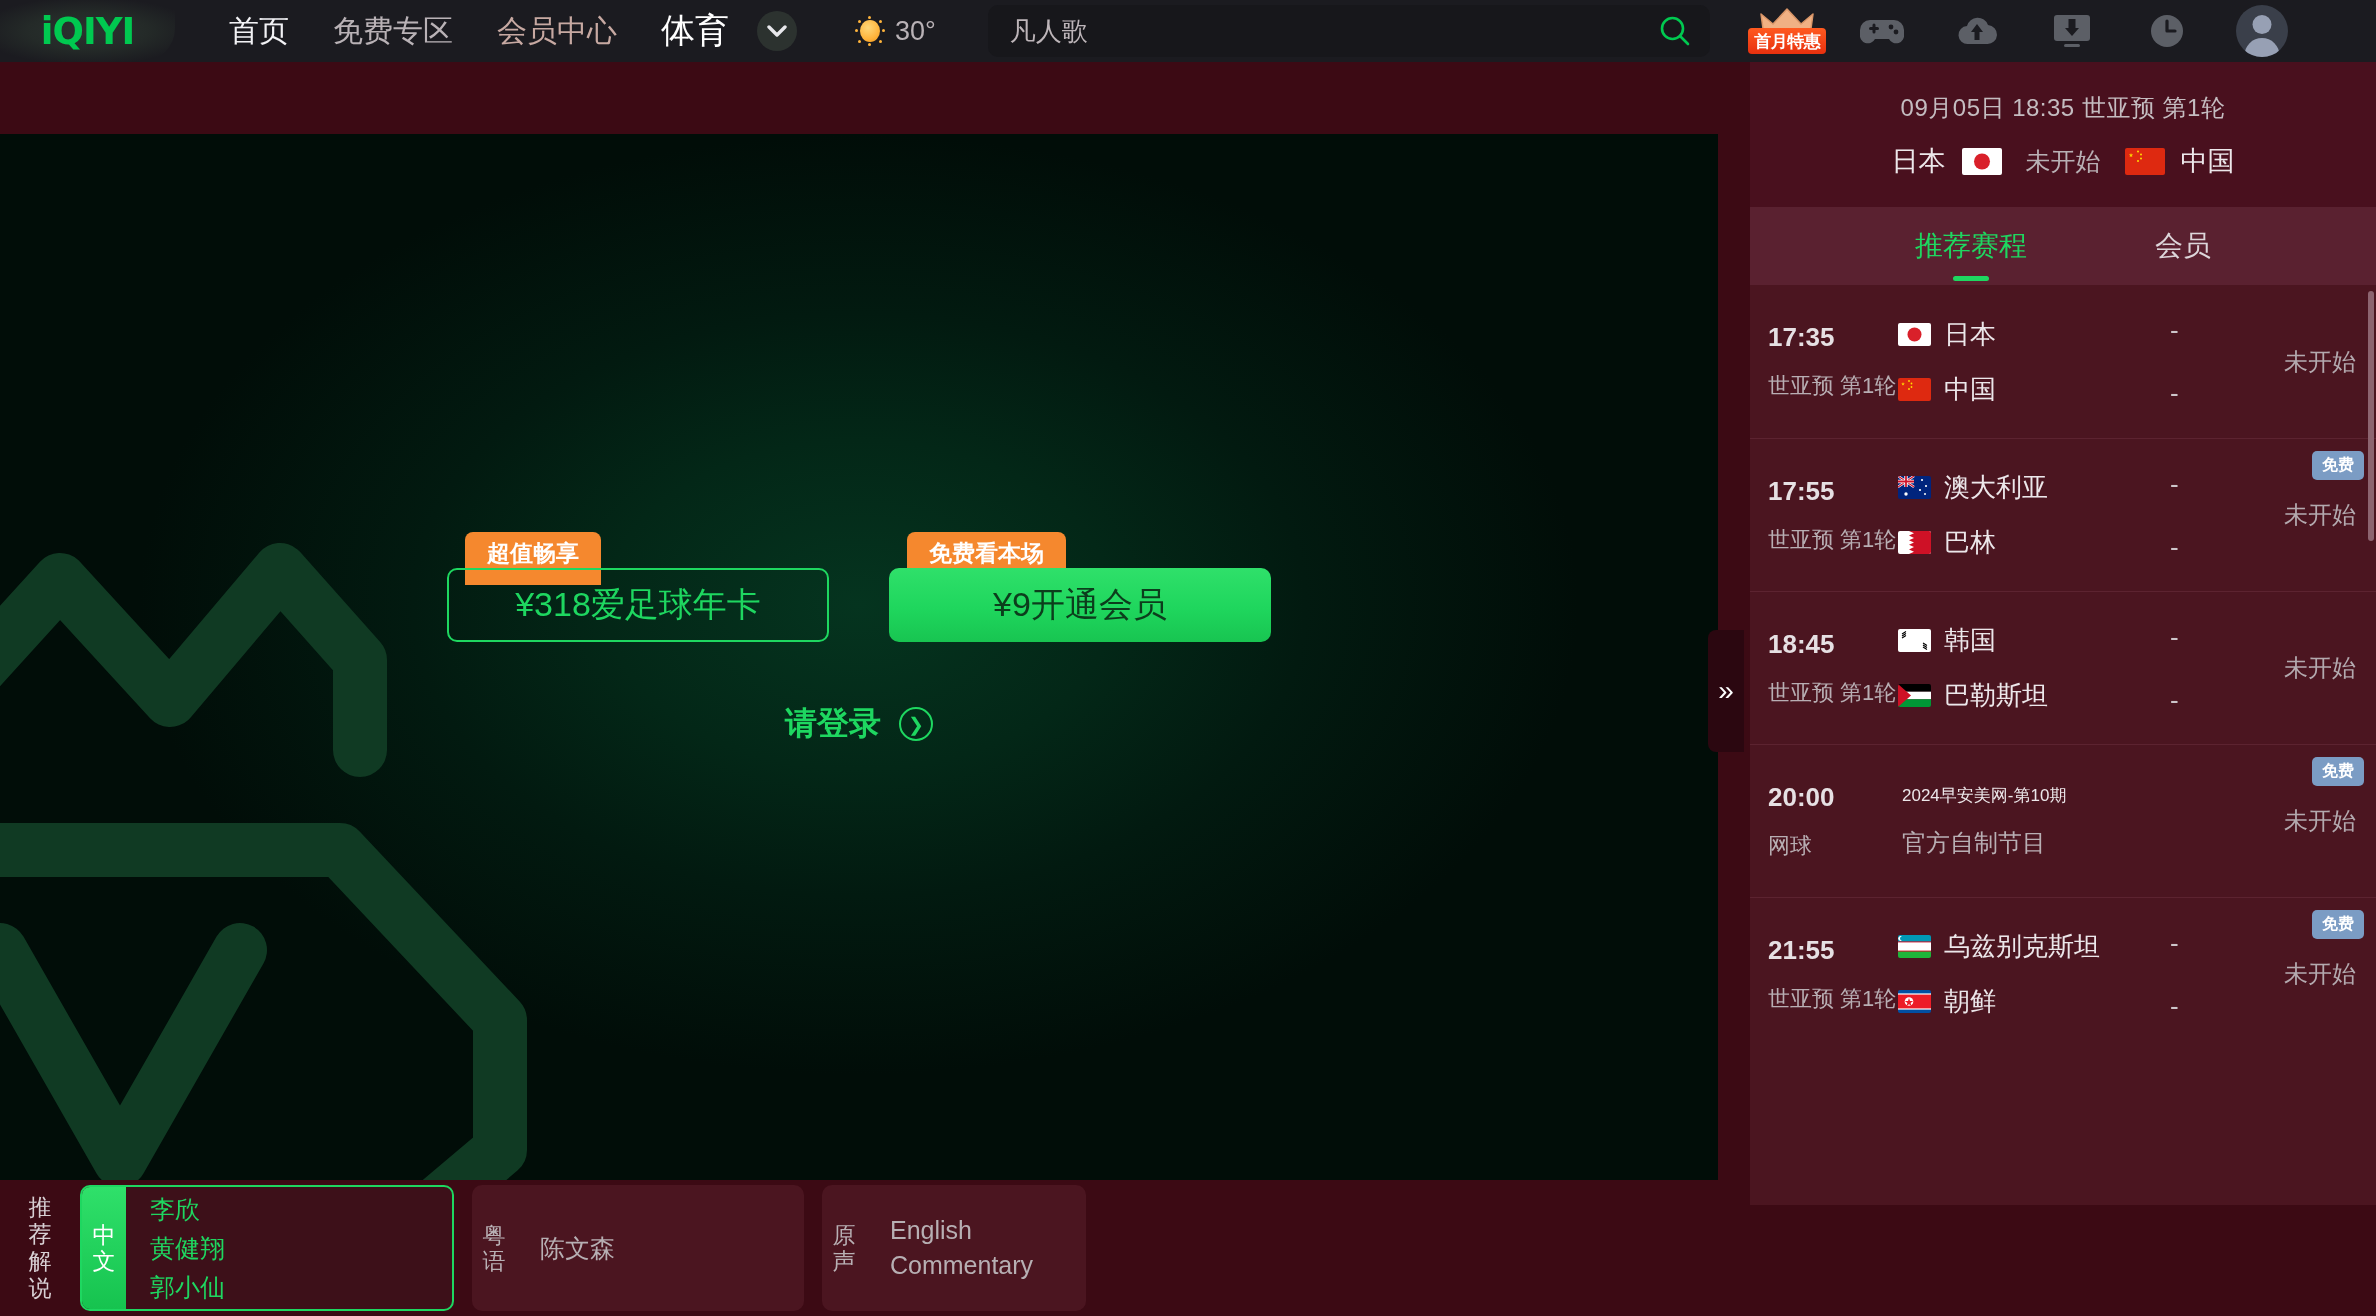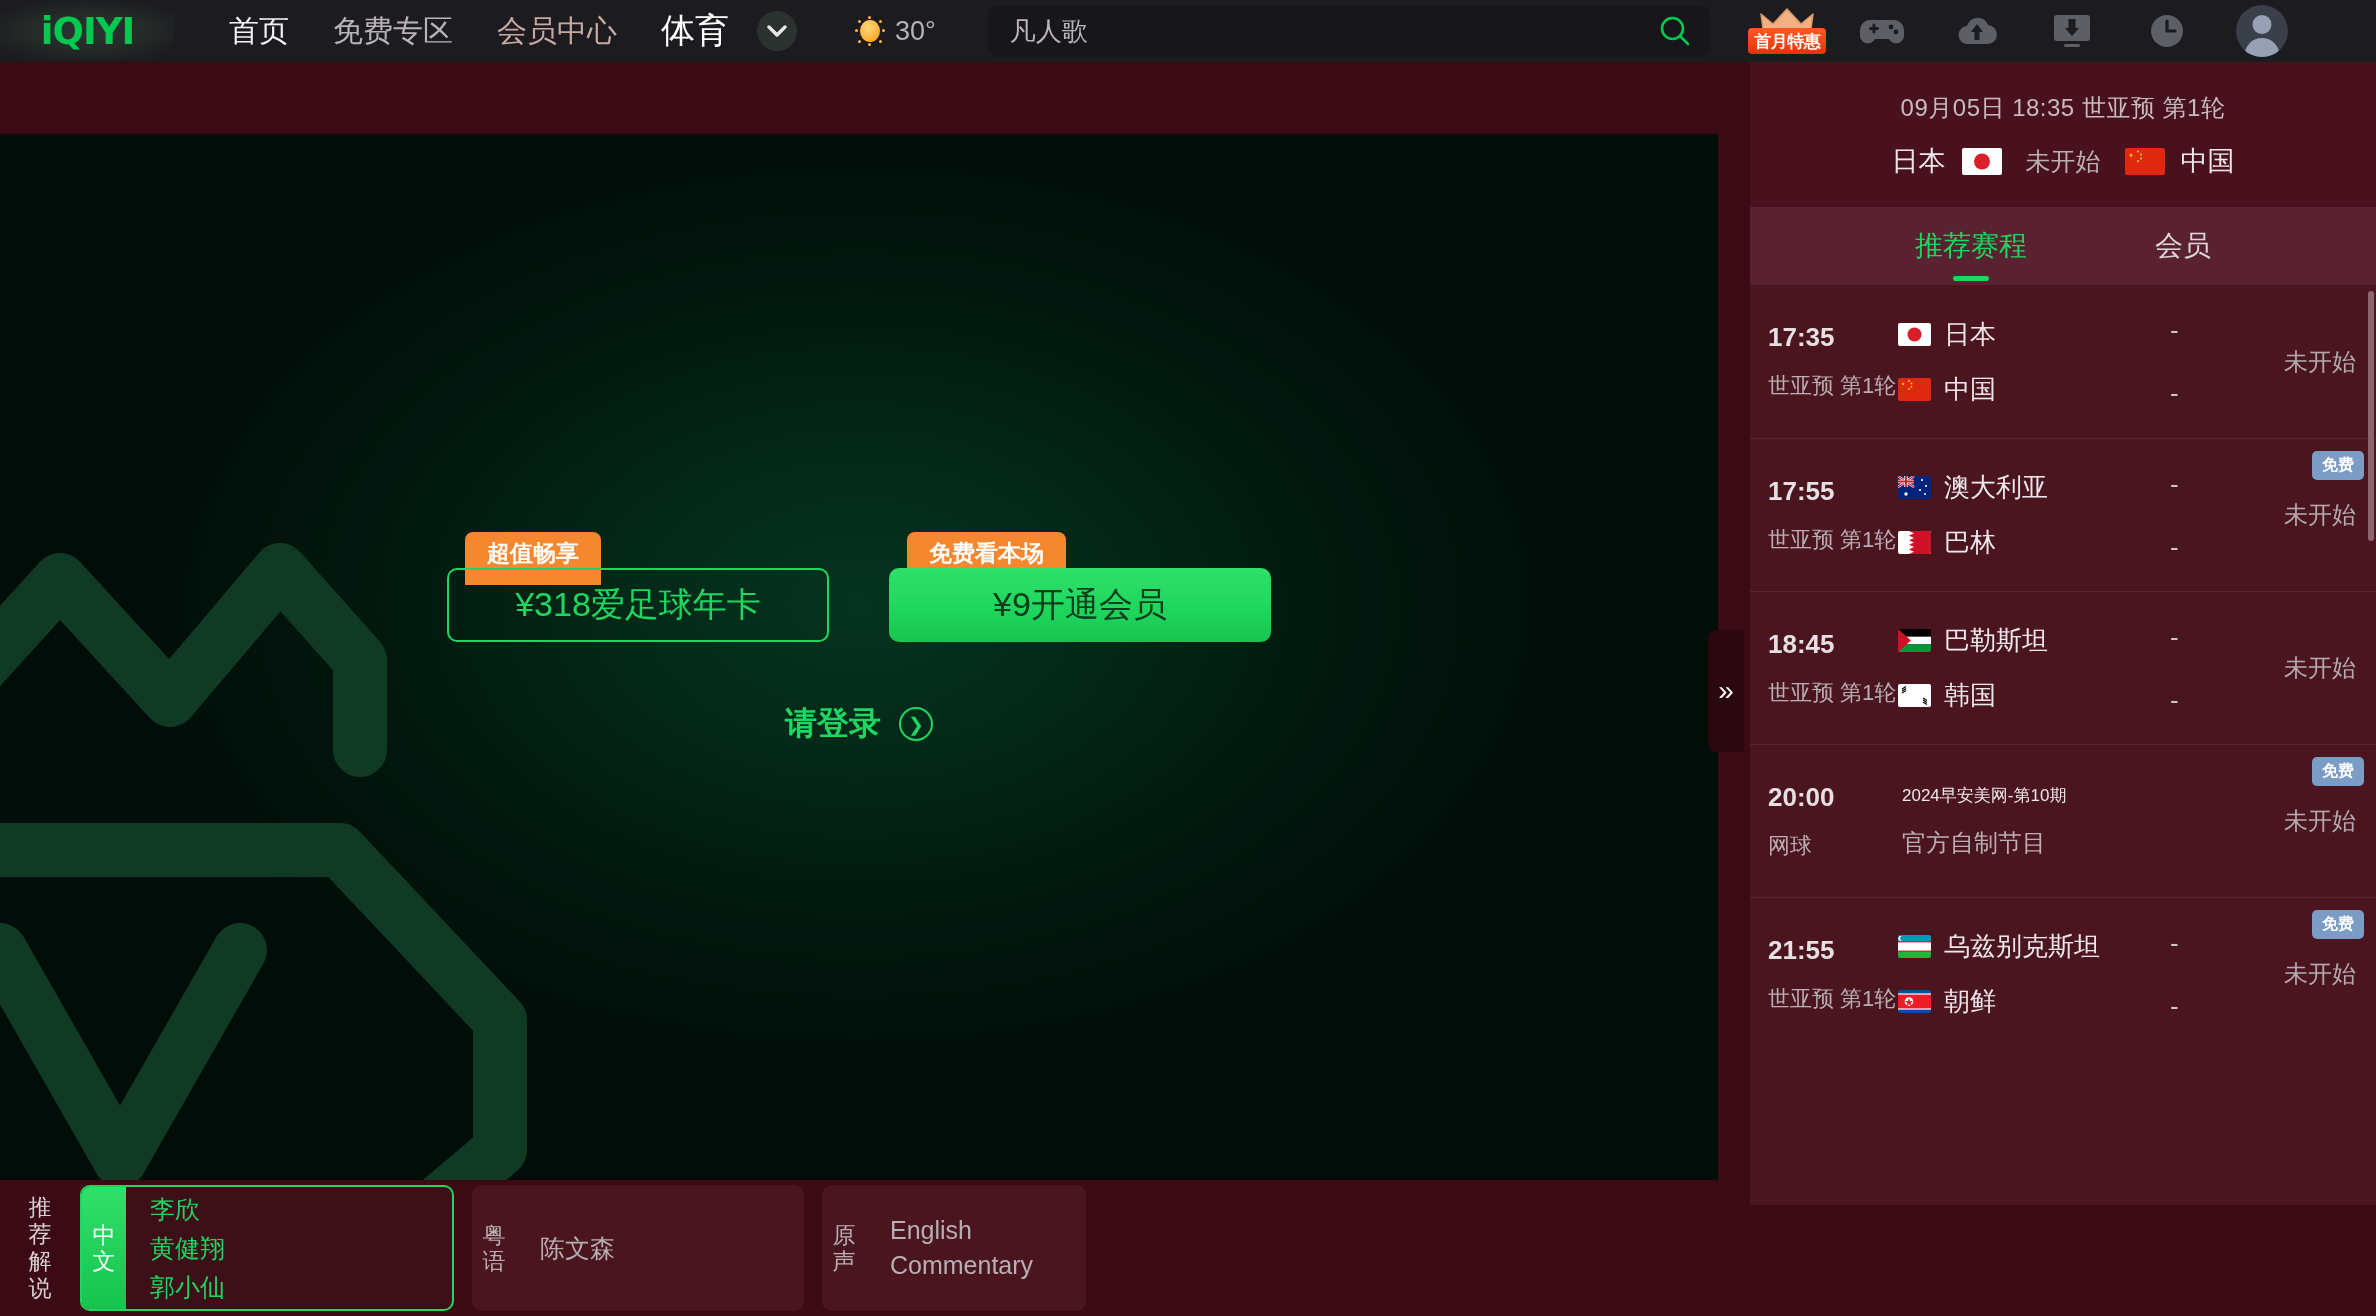--- a/index.html
+++ b/index.html
@@ -579,42 +579,42 @@
 
       <div class="row">
         <div class="row-left">
           <div class="row-time">18:45</div>
           <div class="row-league">世亚预 第1轮</div>
         </div>
         <div class="row-mid">
           <div class="teamline">
             <span class="flag sm">
               <svg width="33" height="23" viewBox="0 0 33 23">
-                  <rect width="33" height="7.7" fill="#000"></rect>
-                  <rect y="7.7" width="33" height="7.6" fill="#fff"></rect>
-                  <rect y="15.3" width="33" height="7.7" fill="#009736"></rect>
-                  <path d="M0 0 L13 11.5 L0 23 Z" fill="#ce1126"></path>
-                </svg>
-            </span>
-            <span class="teamname">巴勒斯坦</span>
-          </div>
-          <div class="teamline">
-            <span class="flag sm">
-              <svg width="33" height="23" viewBox="0 0 33 23">
                   <rect width="33" height="23" fill="#fff"></rect>
                   <path d="M16.5 7 a4 4 0 0 1 0 8 a4 4 0 0 0 0 -8" fill="#cd2e3a"></path>
                   <path d="M16.5 7 a4 4 0 0 0 0 8 a4 4 0 0 1 0 -8" fill="#0047a0"></path>
                   <g stroke="#000" stroke-width="1.1">
                     <path d="M4 5 L8 2.5 M4 7 L8 4.5 M4 9 L8 6.5"></path>
                     <path d="M25 14 L29 16.5 M25 16 L29 18.5 M25 18 L29 20.5"></path>
                   </g>
                 </svg>
             </span>
             <span class="teamname">韩国</span>
           </div>
+          <div class="teamline">
+            <span class="flag sm">
+              <svg width="33" height="23" viewBox="0 0 33 23">
+                  <rect width="33" height="7.7" fill="#000"></rect>
+                  <rect y="7.7" width="33" height="7.6" fill="#fff"></rect>
+                  <rect y="15.3" width="33" height="7.7" fill="#009736"></rect>
+                  <path d="M0 0 L13 11.5 L0 23 Z" fill="#ce1126"></path>
+                </svg>
+            </span>
+            <span class="teamname">巴勒斯坦</span>
+          </div>
         </div>
         <div class="scorecol">
           <div class="score">-</div>
           <div class="score">-</div>
         </div>
         <div class="row-status">未开始</div>
       </div>
 
       <div class="row">
         <div class="free-badge">免费</div>

